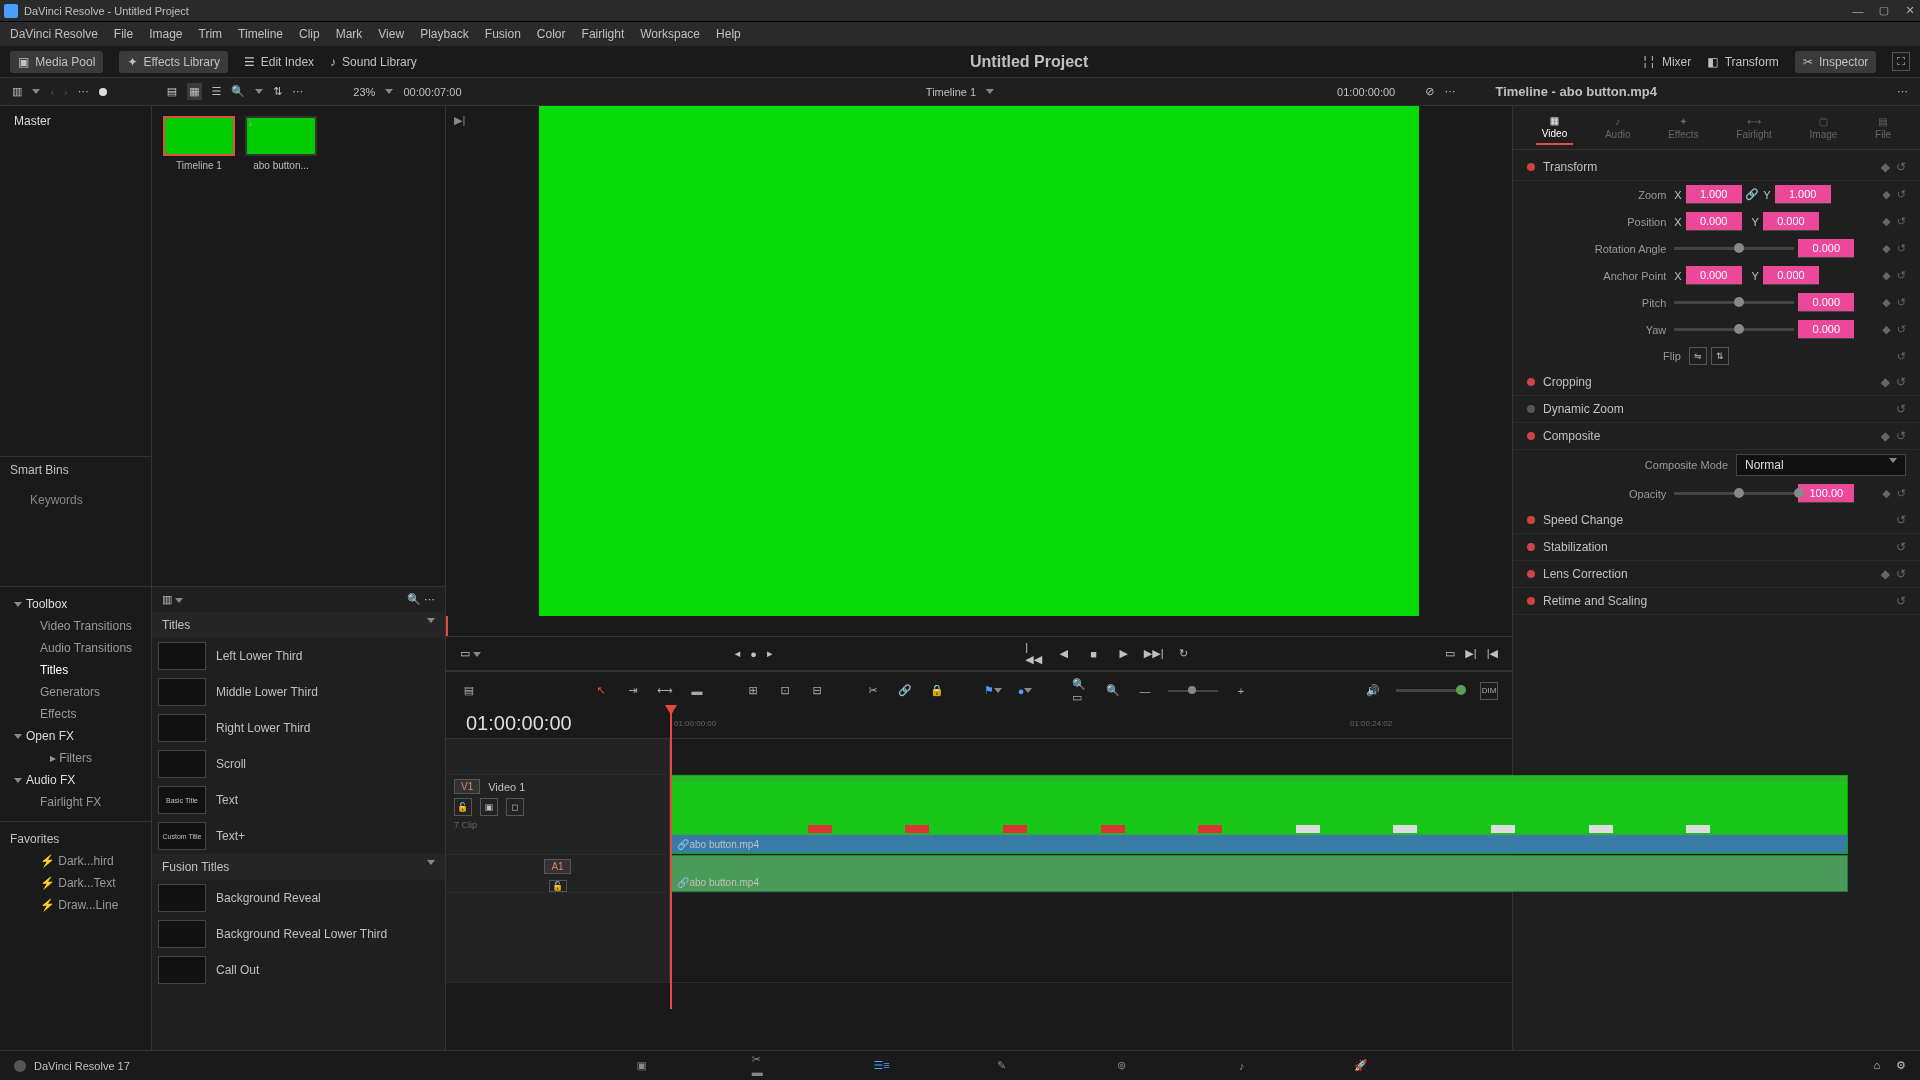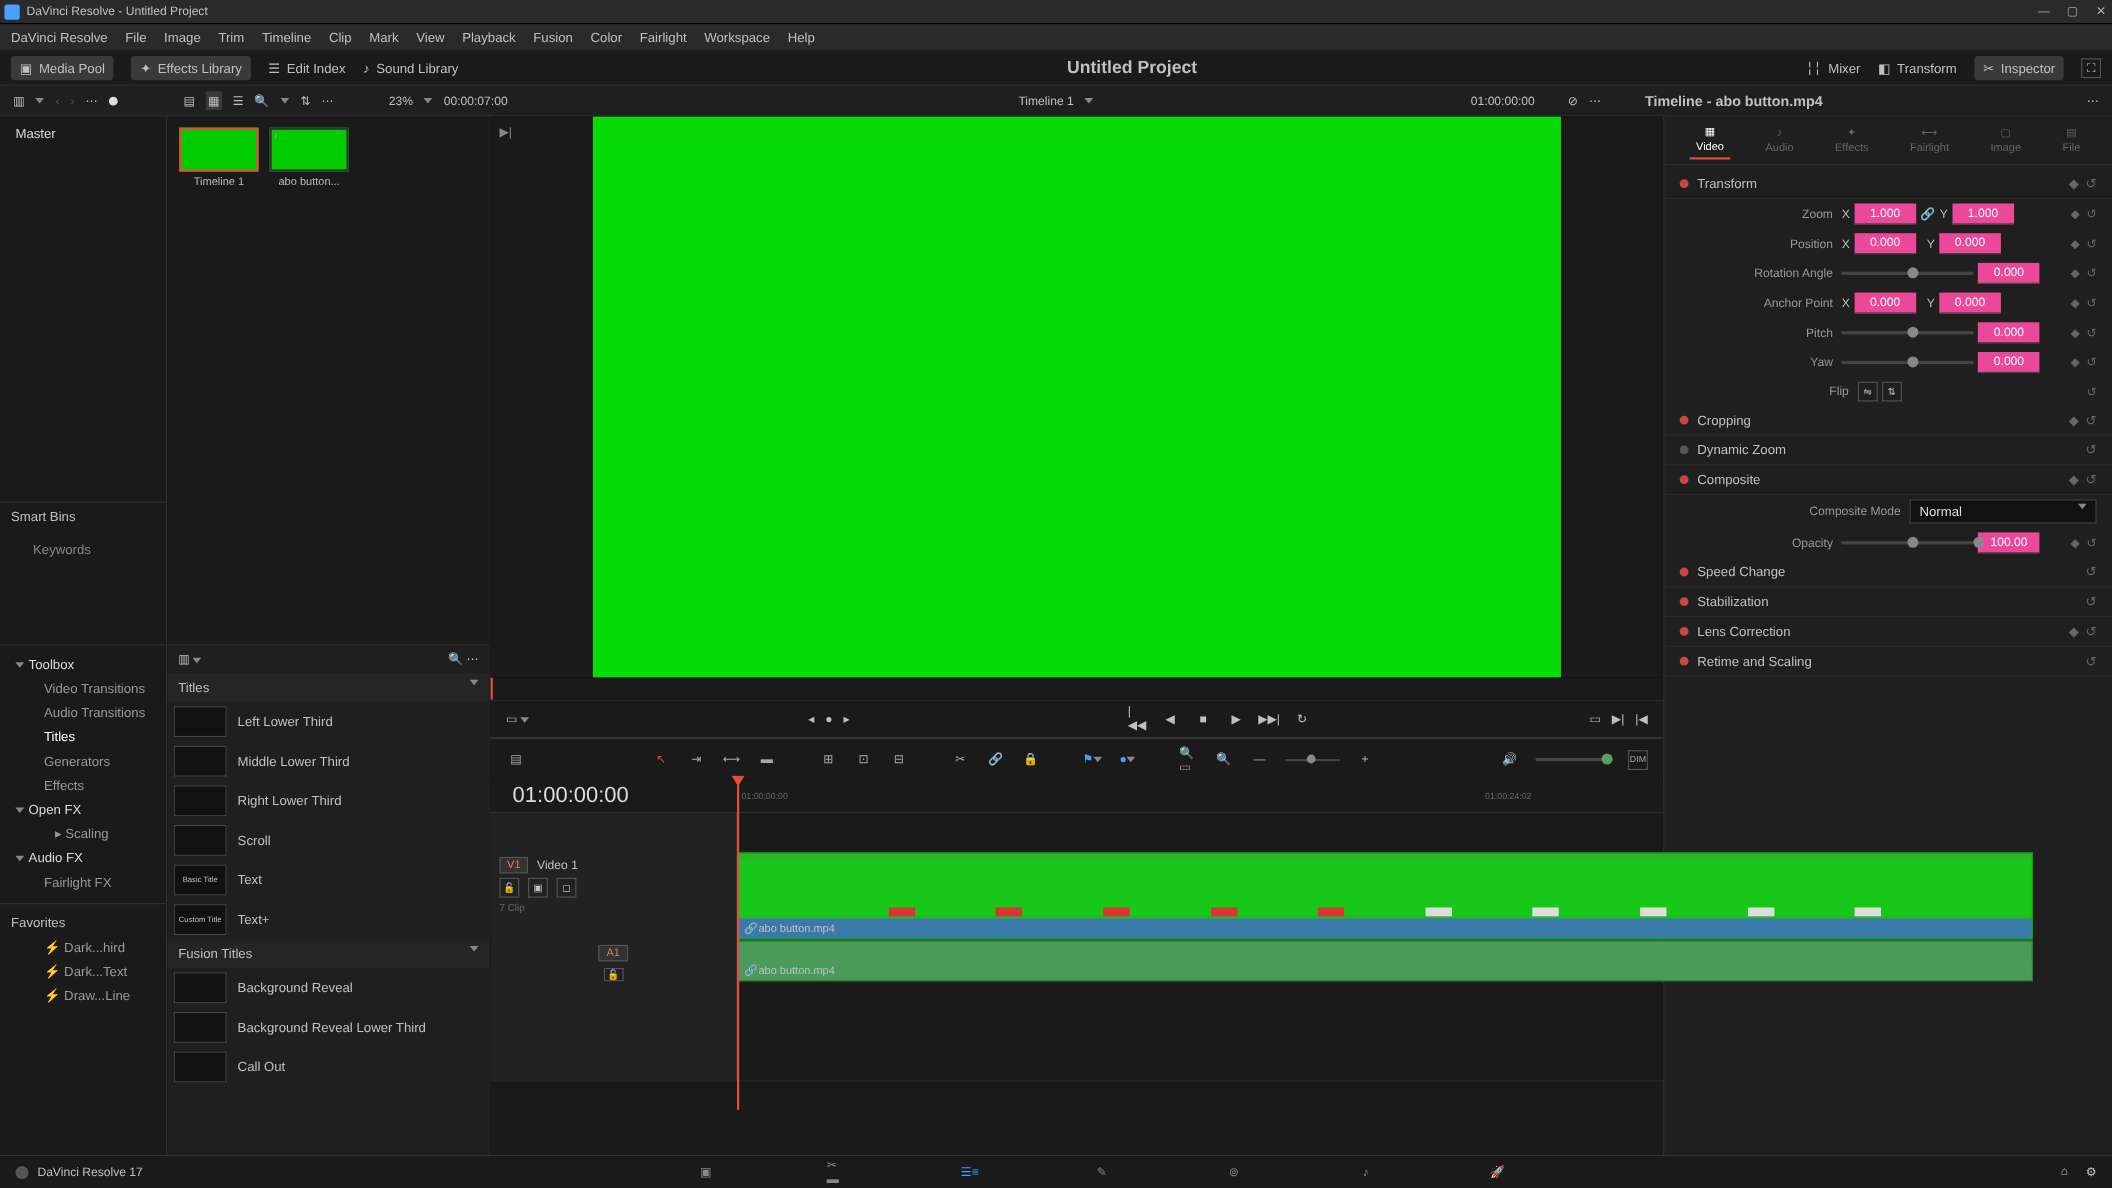--- a/index.html
+++ b/index.html
@@ -251,21 +251,21 @@
           </div>
         <div class="fx-tree-item sub">Video Transitions</div>
         <div class="fx-tree-item sub">Audio Transitions</div>
         <div class="fx-tree-item sub sel">Titles</div>
         <div class="fx-tree-item sub">Generators</div>
         <div class="fx-tree-item sub">Effects</div>
         <div class="fx-tree-item head">
             <span class="disclosure"></span>
             <span>Open FX</span>
           </div>
-        <div class="fx-tree-item sub2">▸ <span>Scaling</span></div>
+        <div class="fx-tree-item sub2">▸ <span>Filters</span></div>
         <div class="fx-tree-item head">
             <span class="disclosure"></span>
             <span>Audio FX</span>
           </div>
         <div class="fx-tree-item sub">Fairlight FX</div>
         <div class="fx-fav">
           <div class="fx-fav-head">Favorites</div>
           <div class="fx-tree-item sub">⚡ <span>Dark...hird</span></div>
           <div class="fx-tree-item sub">⚡ <span>Dark...Text</span></div>
           <div class="fx-tree-item sub">⚡ <span>Draw...Line</span></div>

